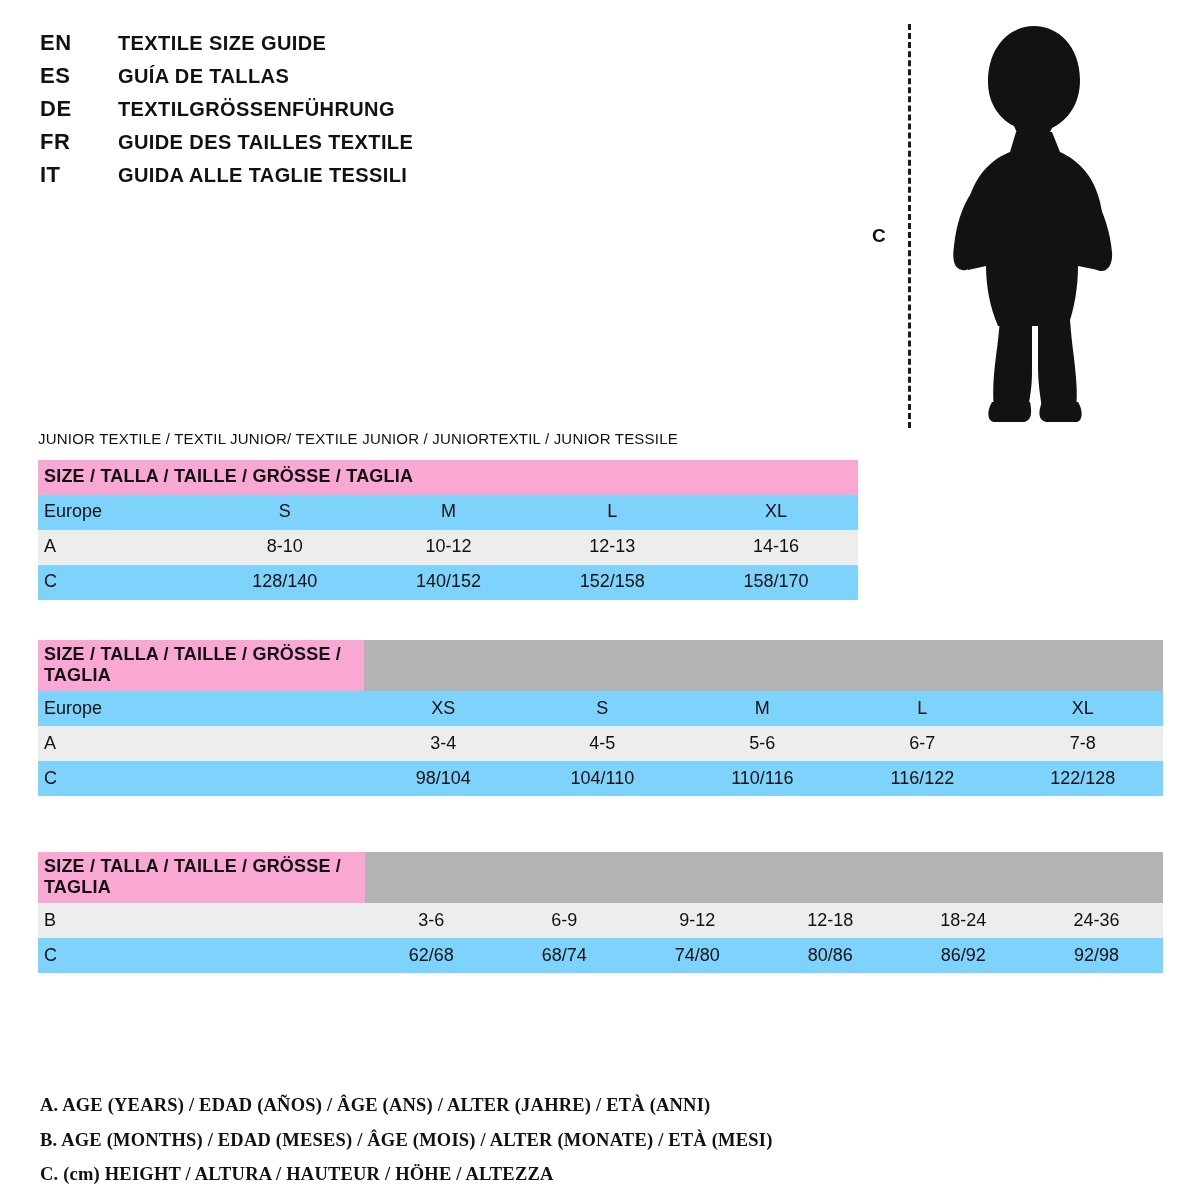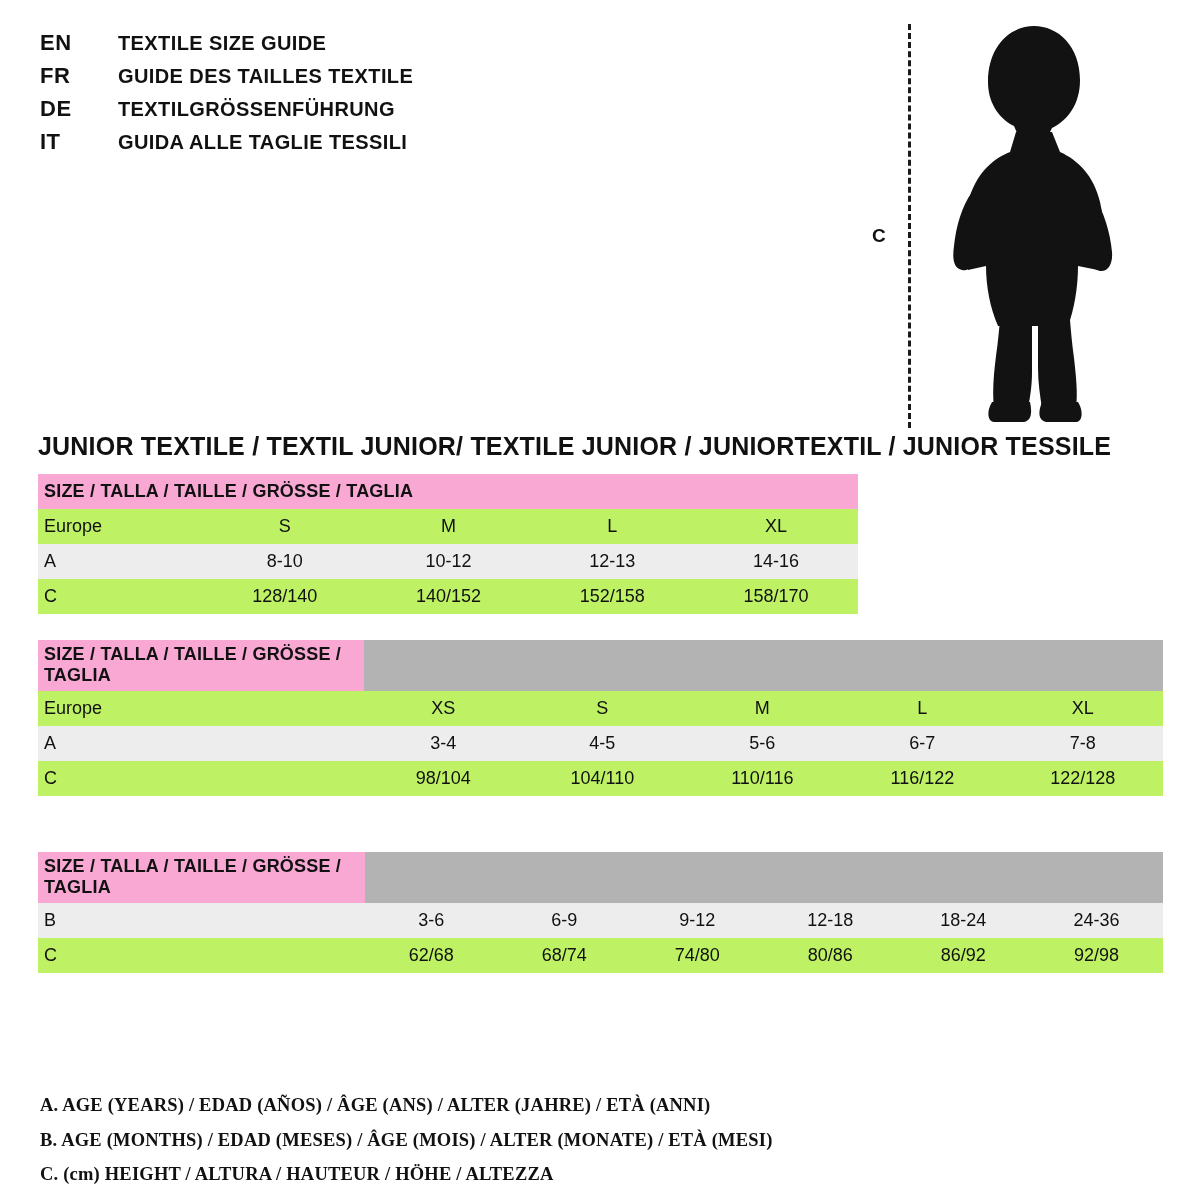--- a/index.html
+++ b/index.html
@@ -73,22 +73,22 @@
     top: 10px;
   }
 
   
   .section {
     position: absolute;
     left: 38px;
     width: 1125px;
   }
   .section-title {
-    font-size: 25px;
-    font-weight: bold;
+    font-size: 15px;
+    font-weight: normal;
     letter-spacing: 0.2px;
     color: #111;
     text-transform: uppercase;
     margin-bottom: 10px;
     line-height: 1.45;
   }
   table.size-table {
     border-collapse: collapse;
     font-size: 18px;
     color: #111;
@@ -101,21 +101,21 @@
   .row-head td {
     background: #f9a8d4;
     font-weight: bold;
     letter-spacing: 0.2px;
     text-transform: uppercase;
   }
   .row-alt td {
     background: #ededed;
   }
   .row-plain td {
-    background: #bef264;
+    background: #7dd3fc;
   }
   .cell-label {
     padding-left: 6px !important;
     text-align: left;
     font-weight: normal;
   }
   .cell-val {
     text-align: center;
     font-weight: normal;
   }
@@ -146,26 +146,30 @@
 </style>
 </head>
 <body>
 
 <div id="header">
   <div class="hdr-row">
     <span class="hdr-lang">EN</span>
     <span class="hdr-text">TEXTILE SIZE GUIDE</span>
   </div>
   <div class="hdr-row">
+    <span class="hdr-lang">ES</span>
+    <span class="hdr-text">GUÍA DE TALLAS</span>
+  </div>
+  <div class="hdr-row">
+    <span class="hdr-lang">DE</span>
+    <span class="hdr-text">TEXTILGRÖSSENFÜHRUNG</span>
+  </div>
+  <div class="hdr-row">
     <span class="hdr-lang">FR</span>
     <span class="hdr-text">GUIDE DES TAILLES TEXTILE</span>
-  </div>
-  <div class="hdr-row">
-    <span class="hdr-lang">DE</span>
-    <span class="hdr-text">TEXTILGRÖSSENFÜHRUNG</span>
   </div>
   <div class="hdr-row">
     <span class="hdr-lang">IT</span>
     <span class="hdr-text">GUIDA ALLE TAGLIE TESSILI</span>
   </div>
 </div>
 
 <div id="figure-area">
   <div id="figure-label">C</div>
   <div id="figure-dash"></div>

